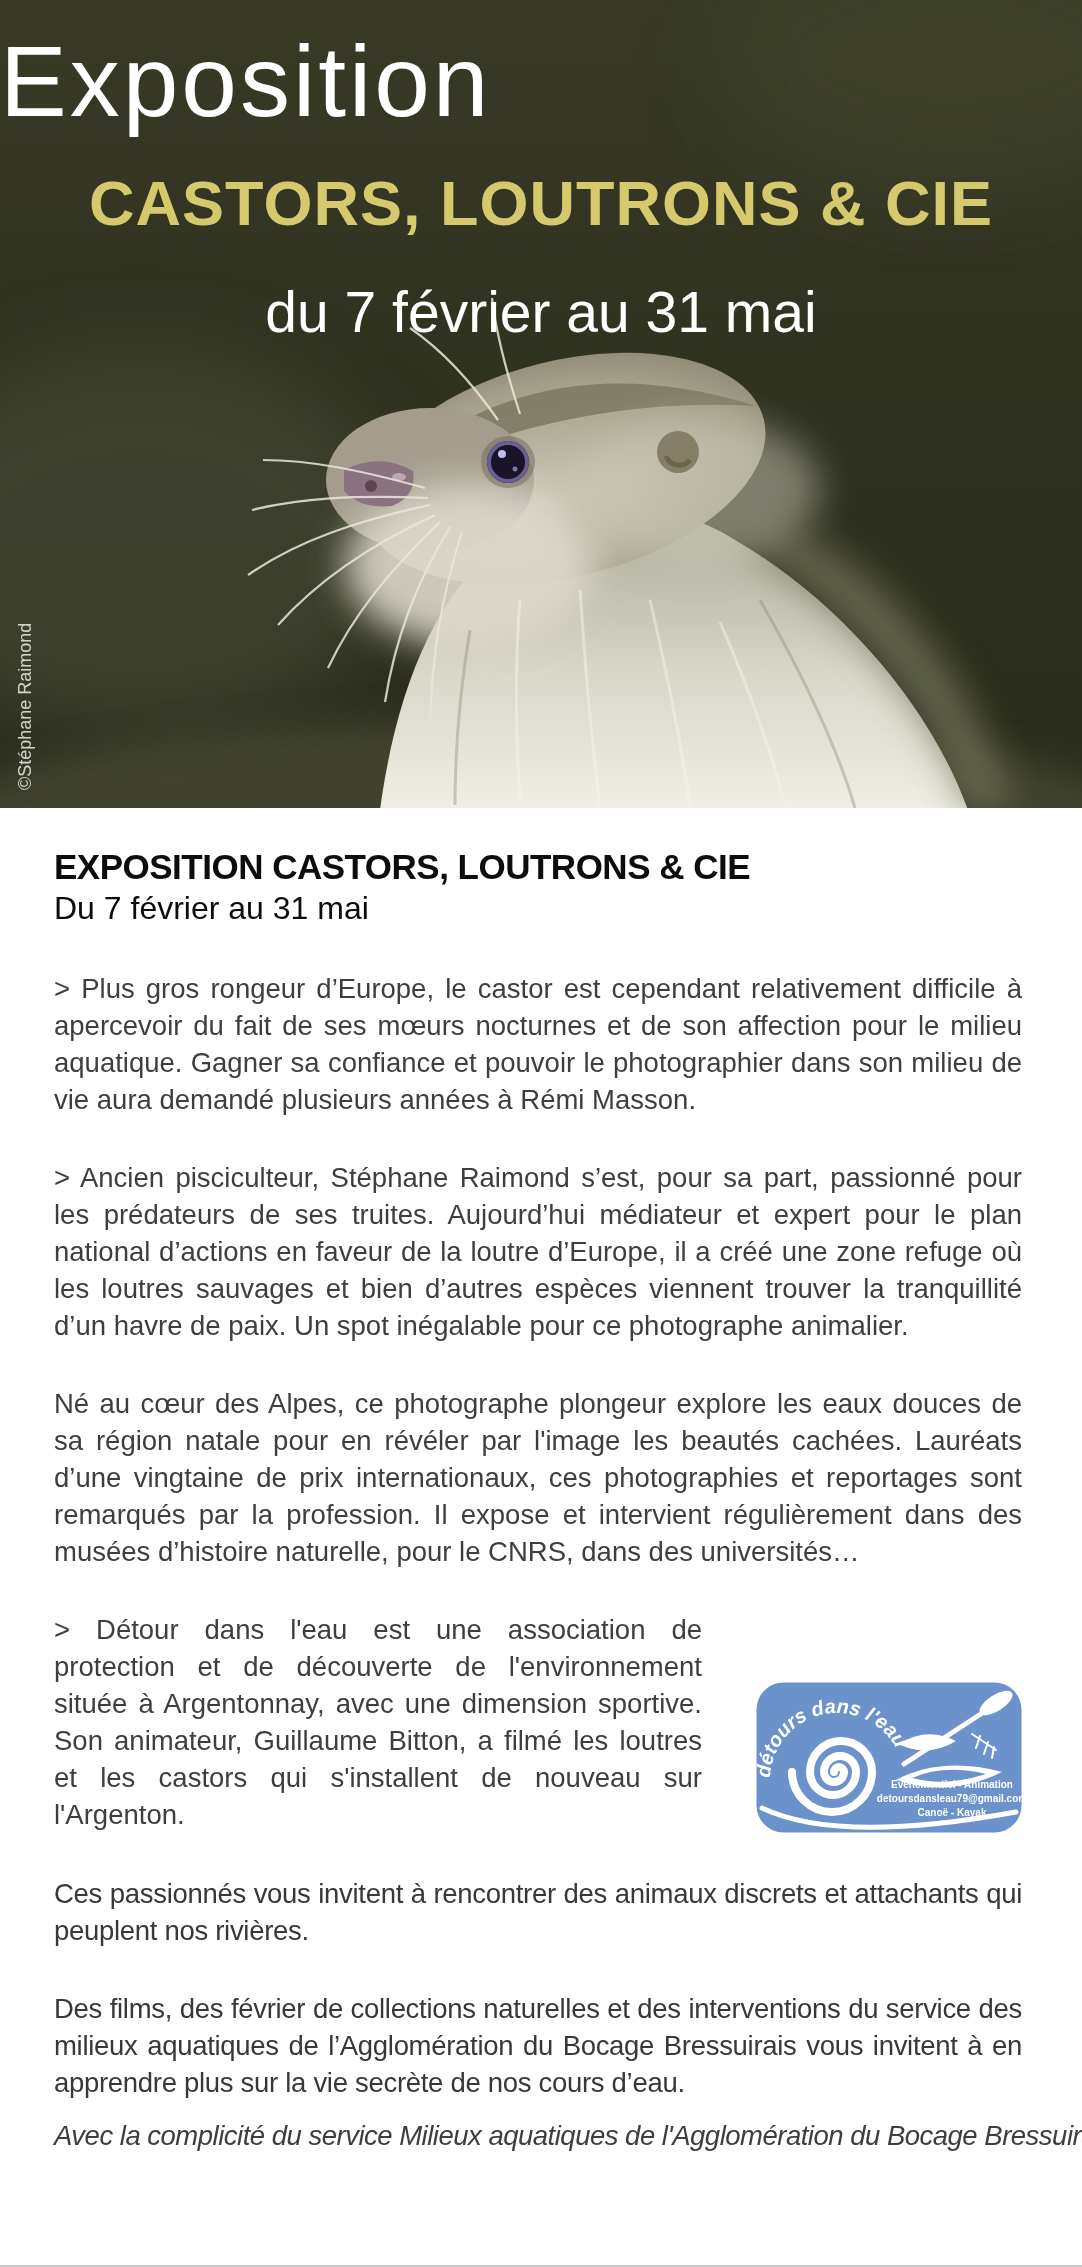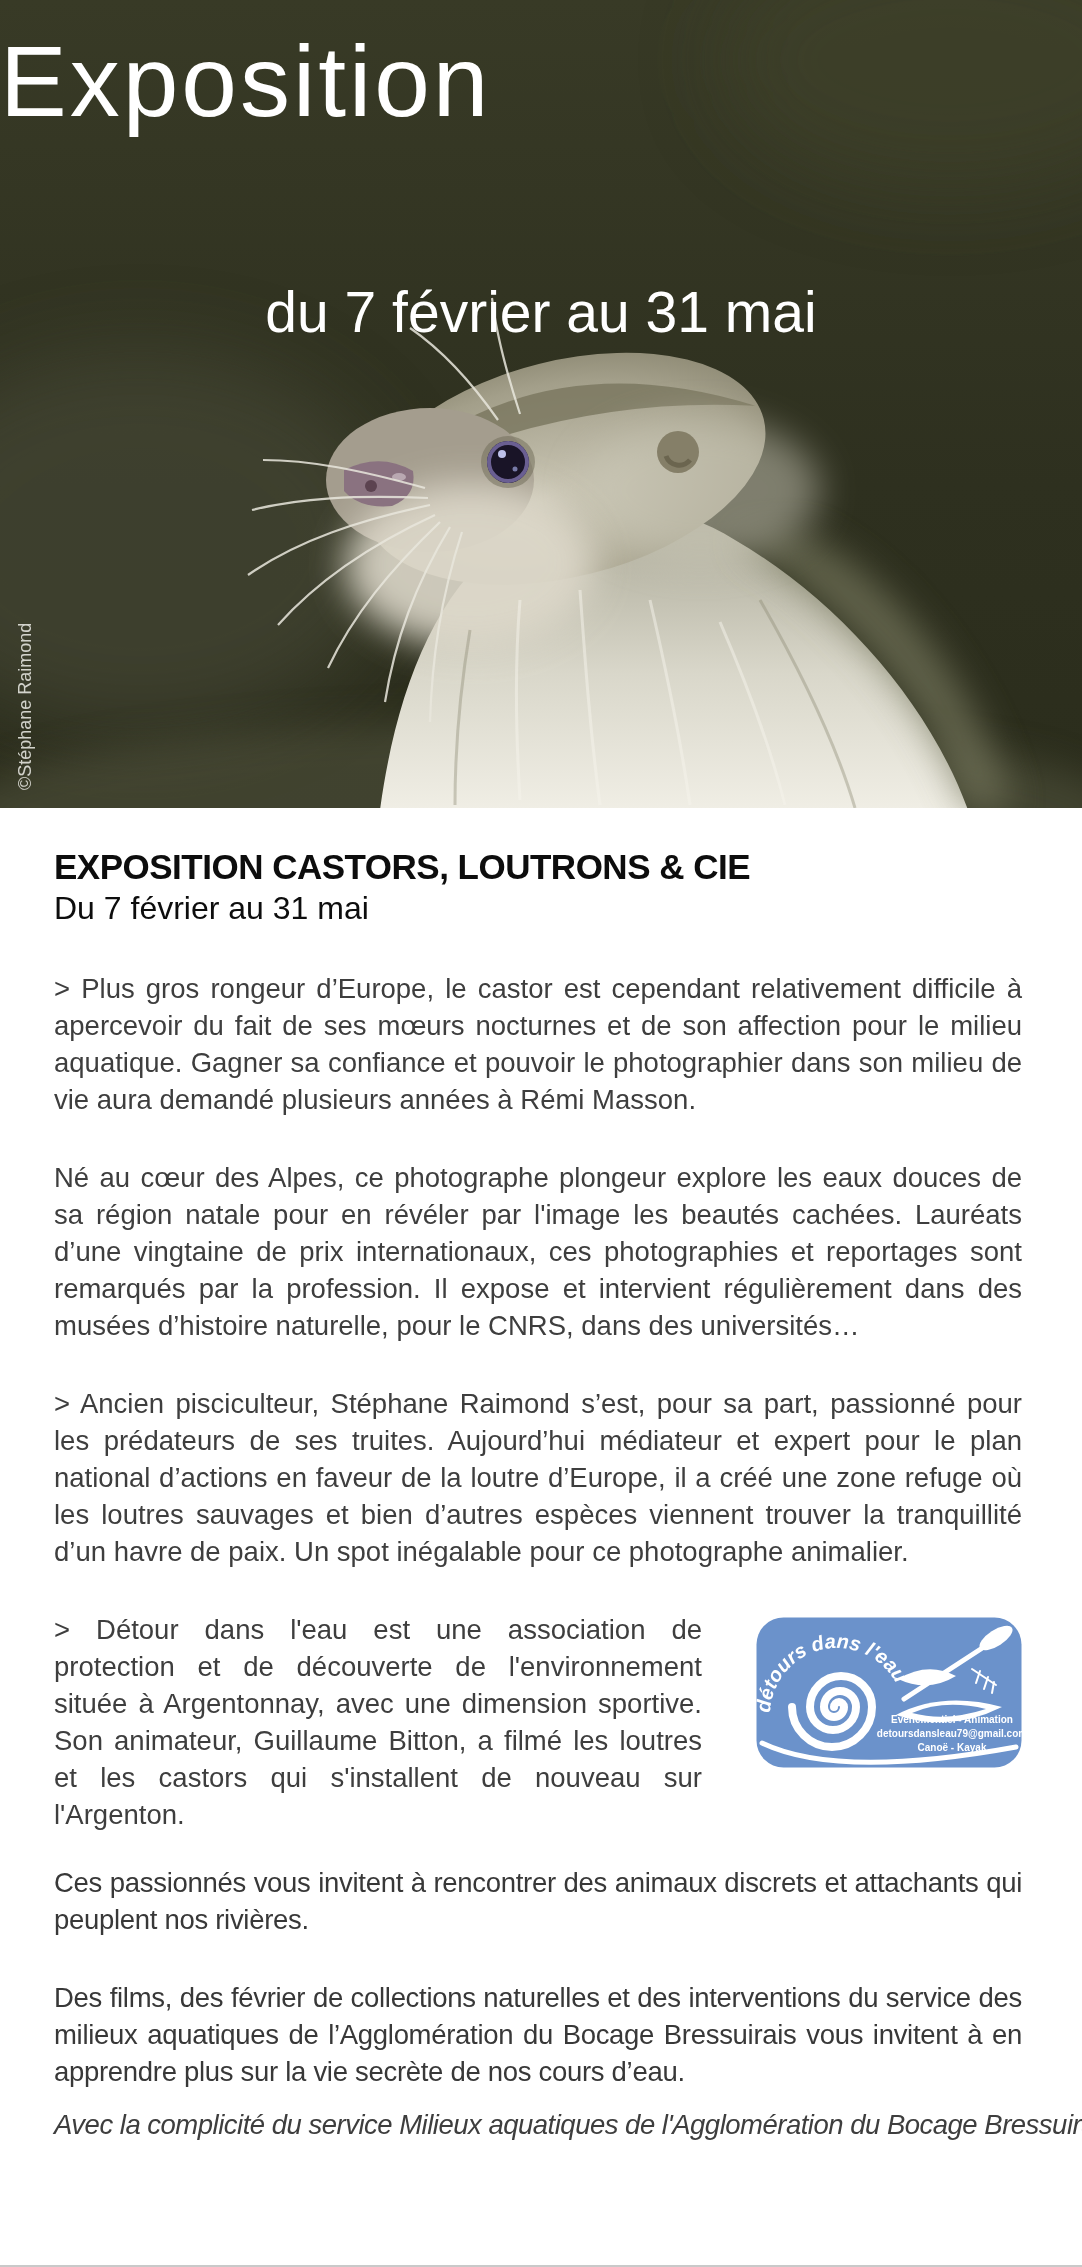--- a/index.html
+++ b/index.html
@@ -44,21 +44,21 @@
     margin:0;font-size:35px;line-height:42px;font-weight:bold;
     color:#0d0d0d;letter-spacing:-0.5px;white-space:nowrap;
   }
   .subhead{
     font-size:32px;line-height:40px;color:#0d0d0d;margin:0 0 42px;
   }
   .content p{
     margin:12px 0 41px;font-size:27.5px;line-height:37px;
     text-align:justify;color:#3e3e3e;
   }
-  .assoc-row{display:flex;align-items:flex-start;margin:0 0 31px;}
+  .assoc-row{display:flex;align-items:flex-end;margin:0 0 42px;}
   .assoc-row p{width:648px;margin:0;}
   .logo-box{margin-left:auto;width:266px;height:151px;margin-top:6px;}
   .content p.bold{font-weight:normal;color:#383838;letter-spacing:-0.3px;}
   .content p.bold.tight{margin-bottom:16px;}
   .footnote{
     margin:0;font-style:italic;font-size:25px;line-height:34px;
     color:#1a1a1a;letter-spacing:-0.5px;white-space:nowrap;text-align:left;
   }
   .bottom-rule{
     position:absolute;left:0;bottom:0;width:100%;height:2px;background:#c9c9c9;
@@ -152,31 +152,32 @@
           <path d="M 720 622 C 745 680 770 745 785 805"></path>
         </g>
         <g stroke="#8b8a74" stroke-width="3" fill="none" opacity="0.4">
           <path d="M 760 600 C 800 670 835 740 855 808"></path>
           <path d="M 470 630 C 460 690 455 750 455 805"></path>
         </g>
       </g>
     </svg>
 
     <div class="hero-title">Exposition</div>
+    <div class="hero-subtitle">CASTORS, LOUTRONS &amp; CIE</div>
     <div class="hero-dates">du 7 février au 31 mai</div>
     <div class="photo-credit">©Stéphane Raimond</div>
   </div>
 
   <div class="content">
     <h1>EXPOSITION CASTORS, LOUTRONS &amp; CIE</h1>
     <div class="subhead">Du 7 février au 31 mai</div>
 
     <p>&gt; Plus gros rongeur d’Europe, le castor est cependant relativement difficile à apercevoir du fait de ses mœurs nocturnes et de son affection pour le milieu aquatique. Gagner sa confiance et pouvoir le photographier dans son milieu de vie aura demandé plusieurs années à Rémi Masson.</p>
+    <p>&gt; Ancien pisciculteur, Stéphane Raimond s’est, pour sa part, passionné pour les prédateurs de ses truites. Aujourd’hui médiateur et expert pour le plan national d’actions en faveur de la loutre d’Europe, il a créé une zone refuge où les loutres sauvages et bien d’autres espèces viennent trouver la tranquillité d’un havre de paix. Un spot inégalable pour ce photographe animalier.</p>
     <p>Né au cœur des Alpes, ce photographe plongeur explore les eaux douces de sa région natale pour en révéler par l'image les beautés cachées. Lauréats d’une vingtaine de prix internationaux, ces photographies et reportages sont remarqués par la profession. Il expose et intervient régulièrement dans des musées d’histoire naturelle, pour le CNRS, dans des universités…</p>
-    <p>&gt; Ancien pisciculteur, Stéphane Raimond s’est, pour sa part, passionné pour les prédateurs de ses truites. Aujourd’hui médiateur et expert pour le plan national d’actions en faveur de la loutre d’Europe, il a créé une zone refuge où les loutres sauvages et bien d’autres espèces viennent trouver la tranquillité d’un havre de paix. Un spot inégalable pour ce photographe animalier.</p>
 
     <div class="assoc-row">
       <p>&gt; Détour dans l'eau est une association de protection et de découverte de l'environnement située à Argentonnay, avec une dimension sportive. Son animateur, Guillaume Bitton, a filmé les loutres et les castors qui s'installent de nouveau sur l'Argenton.</p>
       <div class="logo-box">
         <svg width="266" height="151" viewBox="0 0 266 151">
           <rect x="0.5" y="0.5" width="265" height="150" rx="27" fill="#6b92cb"></rect>
           <defs>
             <path id="arcPath" d="M 14 98 A 66 66 0 1 1 148 98" fill="none"></path>
           </defs>
 

